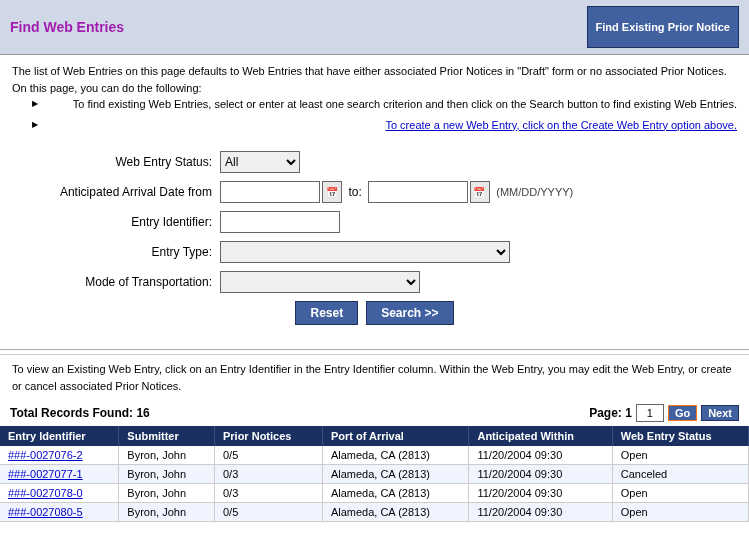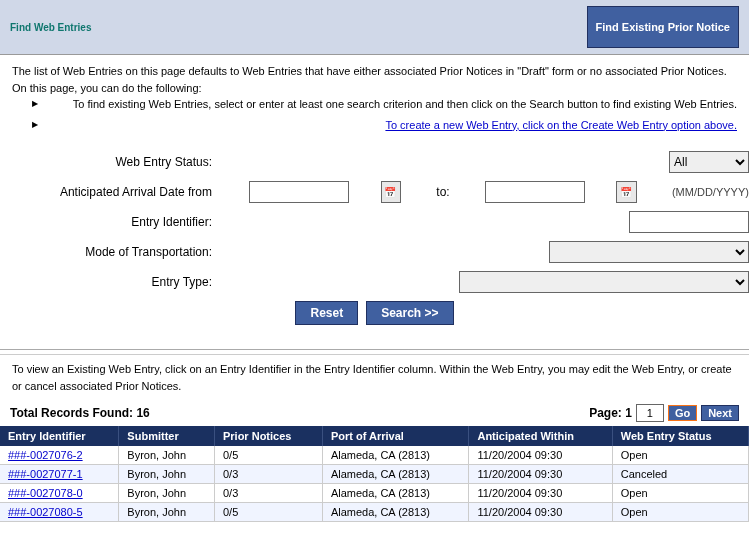--- a/index.html
+++ b/index.html
@@ -11,23 +11,23 @@
     }
     .page-header {
       background: #d0d8e8;
       padding: 6px 10px;
       display: flex;
       align-items: center;
       justify-content: space-between;
       border-bottom: 1px solid #999;
     }
     .page-title {
-      font-size: 10px;
-      font-weight: bold;
-      color: #0f766e;
+      font-size: 14px;
+      font-weight: bold;
+      color: #a21caf;
     }
     .find-existing-btn {
       background: #4060a0;
       color: #fff;
       border: 1px solid #203060;
       padding: 14px 8px;
       font-size: 11px;
       font-weight: bold;
       cursor: pointer;
     }
@@ -58,21 +58,21 @@
     .bullet-list a {
       color: #0000cc;
     }
     .form-section {
       padding: 6px 0 10px 0;
     }
     .form-row {
       display: flex;
       align-items: center;
       margin-bottom: 8px;
-      justify-content: space-between;
+      justify-content: flex-start;
     }
     .form-label {
       text-align: right;
       width: 220px;
       padding-right: 8px;
       font-size: 12px;
       color: #000;
     }
     .form-input {
       border: 1px solid #666;
@@ -274,29 +274,29 @@
     <button class="calendar-btn">📅</button>
     <span class="date-format">(MM/DD/YYYY)</span>
   </div>
 
   <div class="form-row">
     <span class="form-label">Entry Identifier:</span>
     <input type="text" class="form-input entry-id-input" value="" style="">
   </div>
 
   <div class="form-row">
+    <span class="form-label">Entry Type:</span>
+    <select class="entry-type-select">
+      <option value=""></option>
+    </select>
+  </div>
+
+  <div class="form-row">
     <span class="form-label">Mode of Transportation:</span>
     <select class="transport-select">
-      <option value=""></option>
-    </select>
-  </div>
-
-  <div class="form-row">
-    <span class="form-label">Entry Type:</span>
-    <select class="entry-type-select">
       <option value=""></option>
     </select>
   </div>
 
   <div class="button-row">
     <button class="reset-btn">Reset</button>
     <button class="search-btn">Search &gt;&gt;</button>
   </div>
 </div>
 

